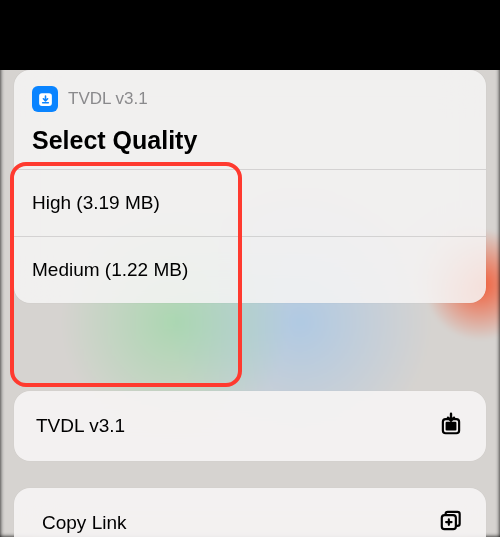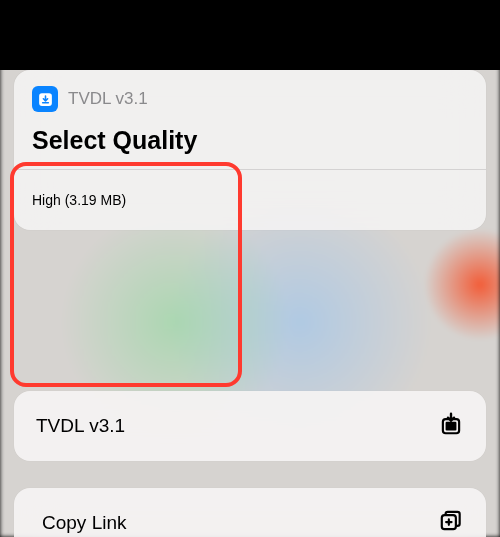--- a/index.html
+++ b/index.html
@@ -80,21 +80,21 @@
       padding: 6px 18px 14px 18px;
       font-size: 25px;
       font-weight: 600;
       color: #000;
     }
     .options {
       position: relative;
     }
     .option {
       padding: 22px 18px;
-      font-size: 14px;
+      font-size: 19px;
       font-weight: 400;
       color: #000;
       border-top: 0.6px solid rgba(0,0,0,0.12);
       cursor: pointer;
     }
     .highlight-box {
       position: absolute;
       border: 4px solid #ff3a2f;
       border-radius: 16px;
       pointer-events: none;
@@ -145,20 +145,21 @@
           <rect x="3" y="3" width="18" height="18" rx="4" fill="#fff"></rect>
           <path d="M12 7 L12 14 M12 14 L9 11 M12 14 L15 11" stroke="#0a84ff" stroke-width="2.2" stroke-linecap="round" stroke-linejoin="round"></path>
           <path d="M8 16.5 L16 16.5" stroke="#0a84ff" stroke-width="2.2" stroke-linecap="round"></path>
         </svg>
       </div>
       <div class="app-title">TVDL v3.1</div>
     </div>
     <div class="sheet-subheader">Select Quality</div>
     <div class="options">
       <div class="option">High (3.19 MB)</div>
+      <div class="option">Medium (1.22 MB)</div>
     </div>
   </div>
 
   <div class="highlight-box" style="top:162px; left:10px; width:232px; height:225px;"></div>
 
   <div class="action-row row1">
     <div class="action-label">TVDL v3.1</div>
     <div class="action-icon">
       <svg viewBox="0 0 24 24" fill="none">
         <rect x="4.5" y="7.5" width="15" height="13" rx="2.5" stroke="#000" stroke-width="2"></rect>

